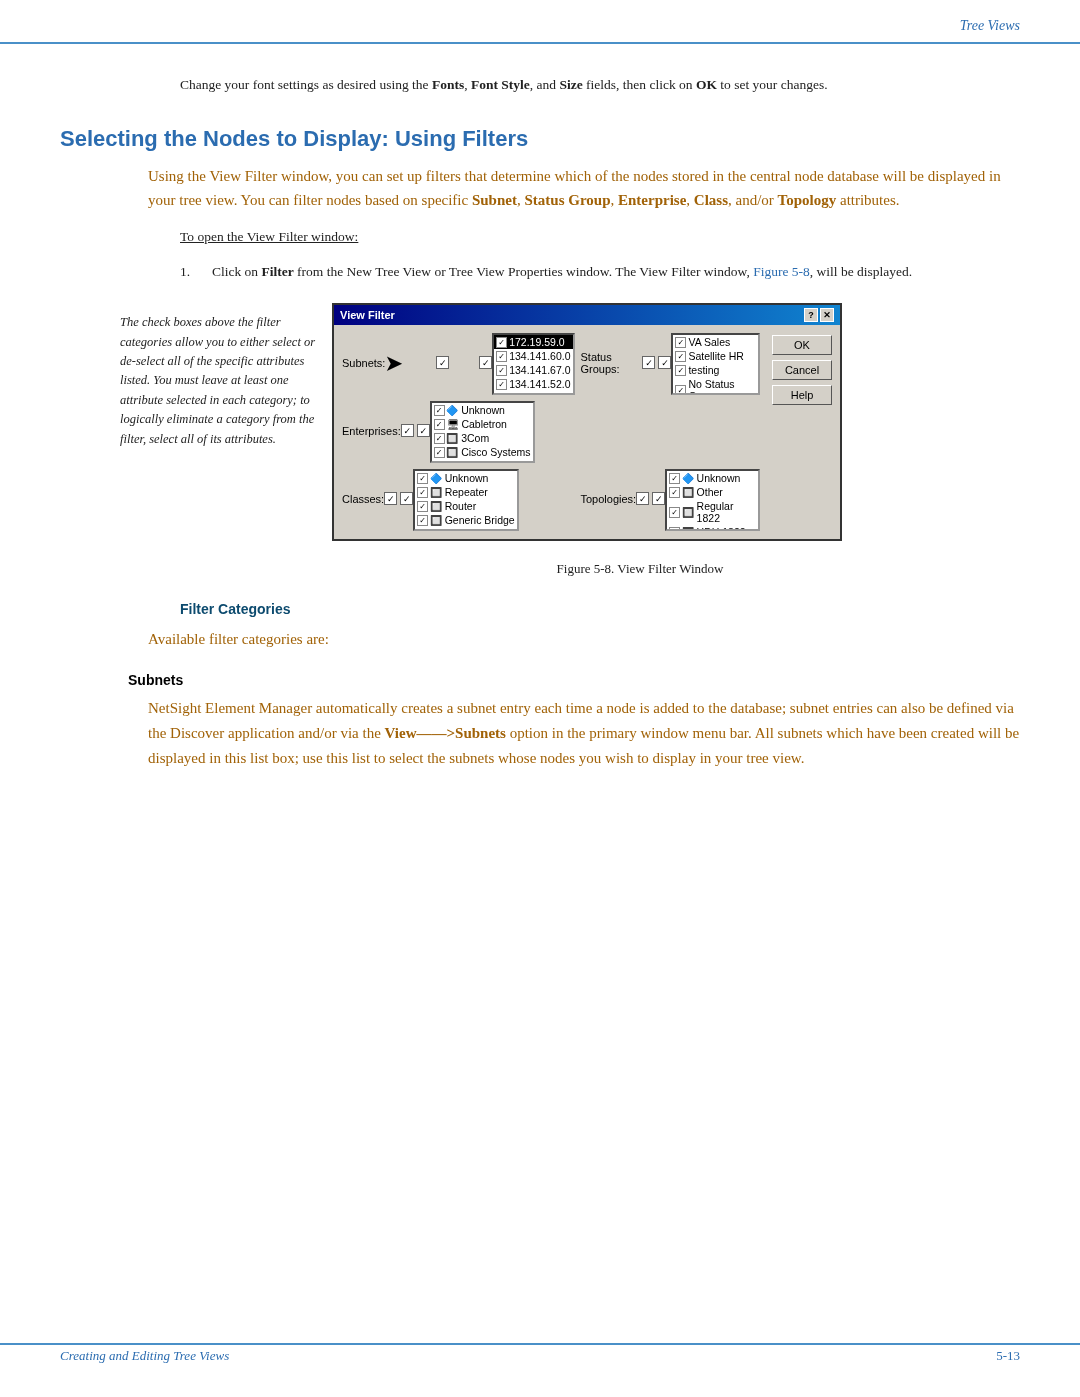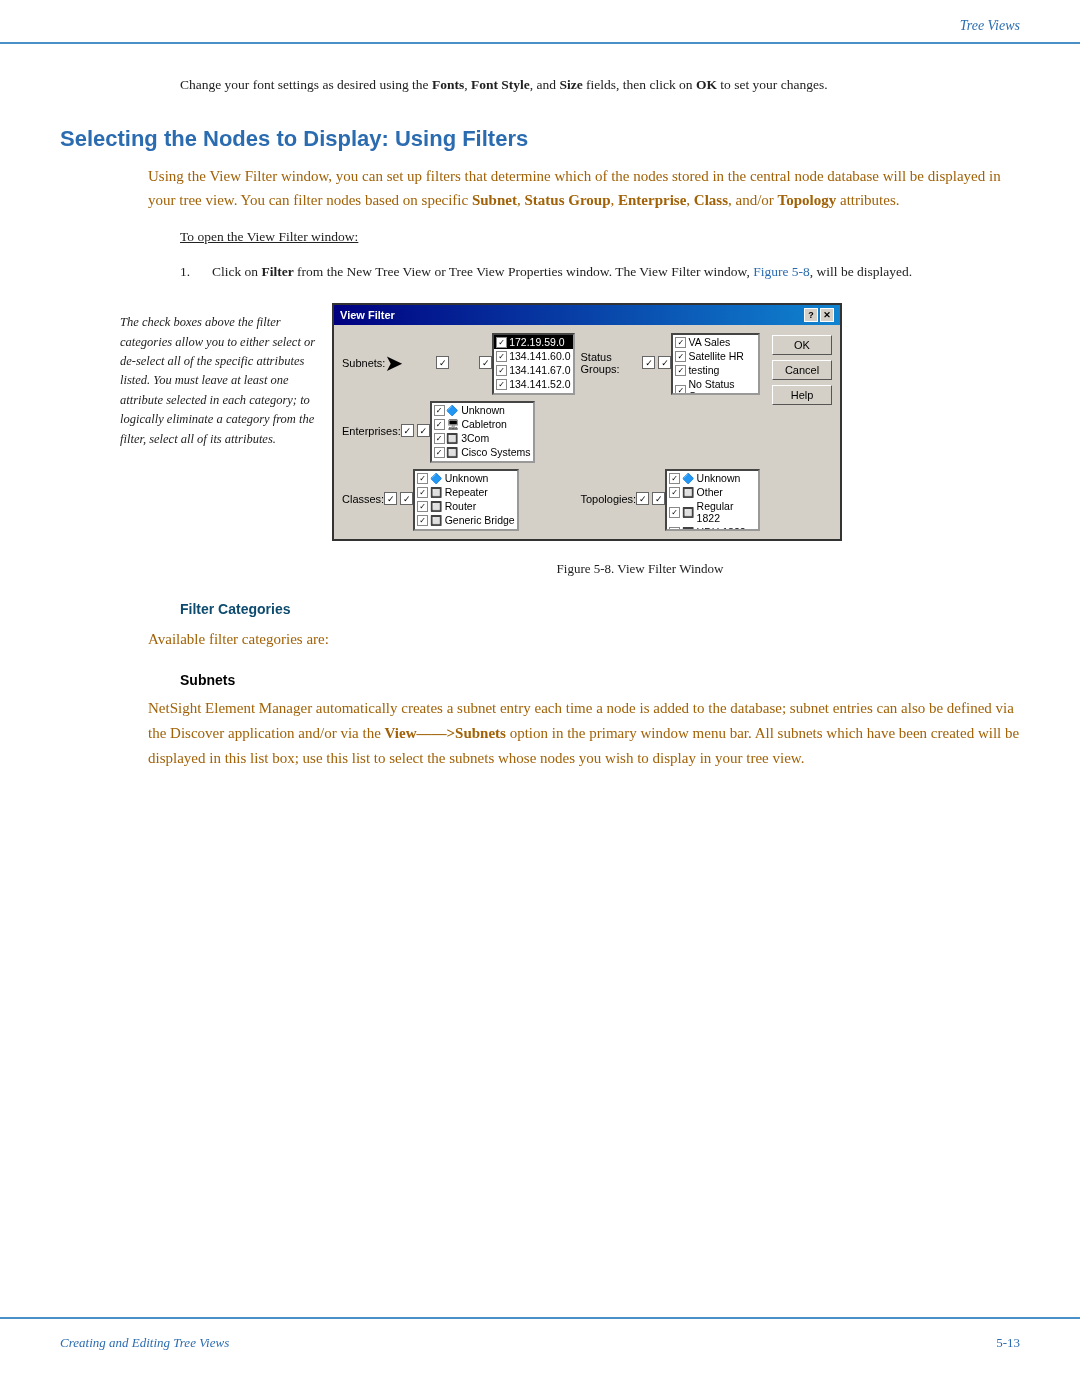--- a/index.html
+++ b/index.html
@@ -178,36 +178,36 @@
       font-weight: bold;
       margin-left: 120px;
       margin-bottom: 10px;
       margin-top: 20px;
     }
 
     .sub-heading-black {
       font-family: Arial, Helvetica, sans-serif;
       font-size: 14px;
       font-weight: bold;
-      margin-left: 120px;
+      margin-left: 68px;
       margin-bottom: 8px;
       margin-top: 20px;
       color: #000;
     }
 
     
     .page-footer {
       position: absolute;
       bottom: 30px;
       left: 0;
       right: 0;
       display: flex;
       justify-content: space-between;
       align-items: center;
-      padding: 16px 60px;
+      padding: 3px 60px;
       border-top: 2px solid #4a90c8;
     }
 
     .footer-left {
       color: #2b6cb0;
       font-style: italic;
       font-size: 13px;
     }
 
     .footer-right {

